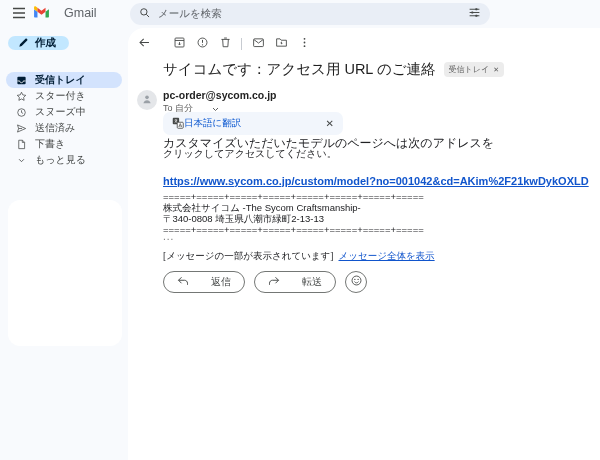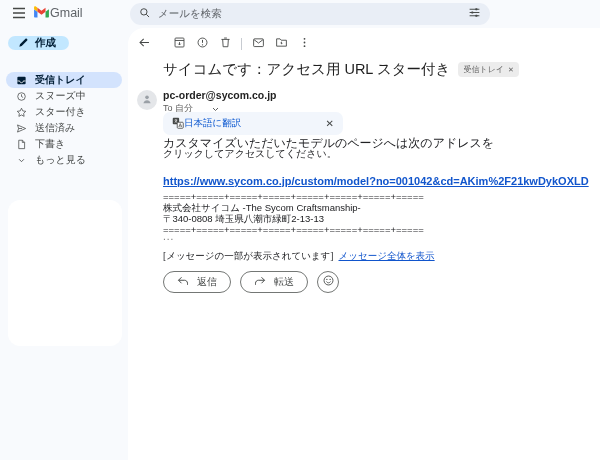--- a/index.html
+++ b/index.html
@@ -3,21 +3,21 @@
 <meta charset="utf-8">
 <style>
   * { margin:0; padding:0; box-sizing:border-box; }
   html,body { width:600px; height:460px; }
   body { font-family:"Liberation Sans", sans-serif; background:#f8fafd; overflow:hidden; }
   .screen { position:relative; width:600px; height:460px; background:#f8fafd; overflow:hidden; }
 
   
   .topbar { position:absolute; top:0; left:0; width:100%; height:28px; }
   .hamburger { position:absolute; left:11px; top:7px; width:16px; height:14px; display:flex; align-items:center; justify-content:center; cursor:pointer; background:none; border:none; }
-  .logo { position:absolute; left:33px; top:4px; display:flex; align-items:center; gap:0; }
+  .logo { position:absolute; left:33px; top:4px; display:flex; align-items:center; gap:14px; }
   .logo-text { font-size:12.5px; color:#5f6368; }
   .searchbar { position:absolute; left:130px; top:3px; width:360px; height:22px; border-radius:11px; background:#e9eef6; display:flex; align-items:center; padding:0 9px; }
   .search-ph { font-size:10.5px; color:#5f6368; margin-left:7px; flex:1; }
   .icon-btn { background:none; border:none; display:flex; align-items:center; justify-content:center; cursor:pointer; padding:0; }
 
   
   .sidebar { position:absolute; left:0; top:28px; width:128px; bottom:0; }
   .compose { position:absolute; left:8px; top:8px; height:14px; border:none; border-radius:13px; background:#c2e7ff; display:flex; align-items:center; gap:6px; padding:0 13px 0 10px; font-size:10.5px; color:#001d35; font-weight:bold; cursor:pointer; }
   .nav { position:absolute; top:44px; left:0; right:0; }
   .nav-item { height:16px; margin:0 6px; padding-left:9px; display:flex; align-items:center; gap:8px; border-radius:8px; font-size:10px; color:#444746; cursor:pointer; }
@@ -52,21 +52,21 @@
   .body-line1 { position:absolute; top:107px; left:35px; font-size:12px; color:#202124;text-align:center; }
   .body-line2 { position:absolute; top:119px; left:35px; font-size:10px; color:#202124; }
   .body-link { position:absolute; top:147px; left:35px; font-size:11px; color:#1155cc; text-decoration:underline; cursor:pointer;font-weight:bold; }
   .sig { position:absolute; top:163px; left:35px; font-size:9.5px; color:#202124; }
   .sig div { line-height:11px; height:11px; white-space:nowrap; }
   .ellipsis { position:absolute; top:203px; left:35px; font-size:10px; color:#757575; letter-spacing:1px; background:none; border:none; cursor:pointer; }
   .trimmed-row { position:absolute; top:222px; left:35px; font-size:9.5px; color:#202124; display:flex; gap:5px;font-family:Liberation Serif, serif; }
   .view-entire { color:#1155cc; text-decoration:underline; cursor:pointer; }
 
   .actions { position:absolute; top:243px; left:35px; display:flex; align-items:center; gap:9px; }
-  .pill-btn { height:22px; border:1px solid #747775; border-radius:12px; background:#fff; display:flex; align-items:center; gap:8px; padding:0 13px; font-size:10px; color:#444746; cursor:pointer; }
+  .pill-btn { height:22px; border:1px solid #747775; border-radius:12px; background:#fff; display:flex; align-items:center; gap:22px; padding:0 13px; font-size:10px; color:#444746; cursor:pointer; }
   .emoji-btn { width:22px; height:22px; border:1px solid #747775; border-radius:50%; background:#fff; display:flex; align-items:center; justify-content:center; cursor:pointer; }
 </style>
 </head>
 <body>
 
 <div class="screen">
 
   <div class="topbar">
     <button class="hamburger">
       <span>
@@ -123,33 +123,33 @@
           <svg width="11" height="11" viewBox="0 0 16 16">
               <rect x="2" y="2.5" width="12" height="11" rx="1.5" fill="#001d35"></rect>
               <path d="M2 8.7h3.4c0 1.4 1.2 2.5 2.6 2.5s2.6-1.1 2.6-2.5H14" stroke="#fff" stroke-width="1.2" fill="none"></path>
             </svg>
         </span>
         <span>受信トレイ</span>
       </div>
       <div class="nav-item">
         <span class="nicon">
           <svg width="11" height="11" viewBox="0 0 16 16">
+              <path d="M8 1.8l1.9 3.9 4.3.6-3.1 3 .7 4.3L8 11.6l-3.8 2 .7-4.3-3.1-3 4.3-.6z" stroke="#444746" stroke-width="1.1" fill="none"></path>
+            </svg>
+        </span>
+        <span>スター付き</span>
+      </div>
+      <div class="nav-item">
+        <span class="nicon">
+          <svg width="11" height="11" viewBox="0 0 16 16">
               <circle cx="8" cy="8" r="5.5" stroke="#444746" stroke-width="1.1" fill="none"></circle>
               <path d="M8 4.8V8l2.3 1.4" stroke="#444746" stroke-width="1.1" fill="none"></path>
             </svg>
         </span>
         <span>スヌーズ中</span>
-      </div>
-      <div class="nav-item">
-        <span class="nicon">
-          <svg width="11" height="11" viewBox="0 0 16 16">
-              <path d="M8 1.8l1.9 3.9 4.3.6-3.1 3 .7 4.3L8 11.6l-3.8 2 .7-4.3-3.1-3 4.3-.6z" stroke="#444746" stroke-width="1.1" fill="none"></path>
-            </svg>
-        </span>
-        <span>スター付き</span>
       </div>
       <div class="nav-item">
         <span class="nicon">
           <svg width="11" height="11" viewBox="0 0 16 16">
               <path d="M2.2 2.8L14 8 2.2 13.2 3.8 8z" stroke="#444746" stroke-width="1.1" fill="none" stroke-linejoin="round"></path>
               <path d="M3.8 8h5" stroke="#444746" stroke-width="1.1"></path>
             </svg>
         </span>
         <span>送信済み</span>
       </div>
@@ -231,21 +231,21 @@
           <svg width="13" height="13" viewBox="0 0 16 16">
               <circle cx="8" cy="3.5" r="1.1" fill="#444746"></circle>
               <circle cx="8" cy="8" r="1.1" fill="#444746"></circle>
               <circle cx="8" cy="12.5" r="1.1" fill="#444746"></circle>
             </svg>
         </span>
       </button>
     </div>
 
     <div class="subject-row">
-      <span class="subject">サイコムです：アクセス用 URL スター付き</span>
+      <span class="subject">サイコムです：アクセス用 URL のご連絡</span>
       <span class="badge">
         <span>受信トレイ</span>
         <button class="badge-x">✕</button>
       </span>
     </div>
 
     <div class="avatar">
       <span>
         <svg width="12" height="12" viewBox="0 0 16 16">
             <circle cx="8" cy="5.8" r="2.4" fill="#9aa0a6"></circle>

